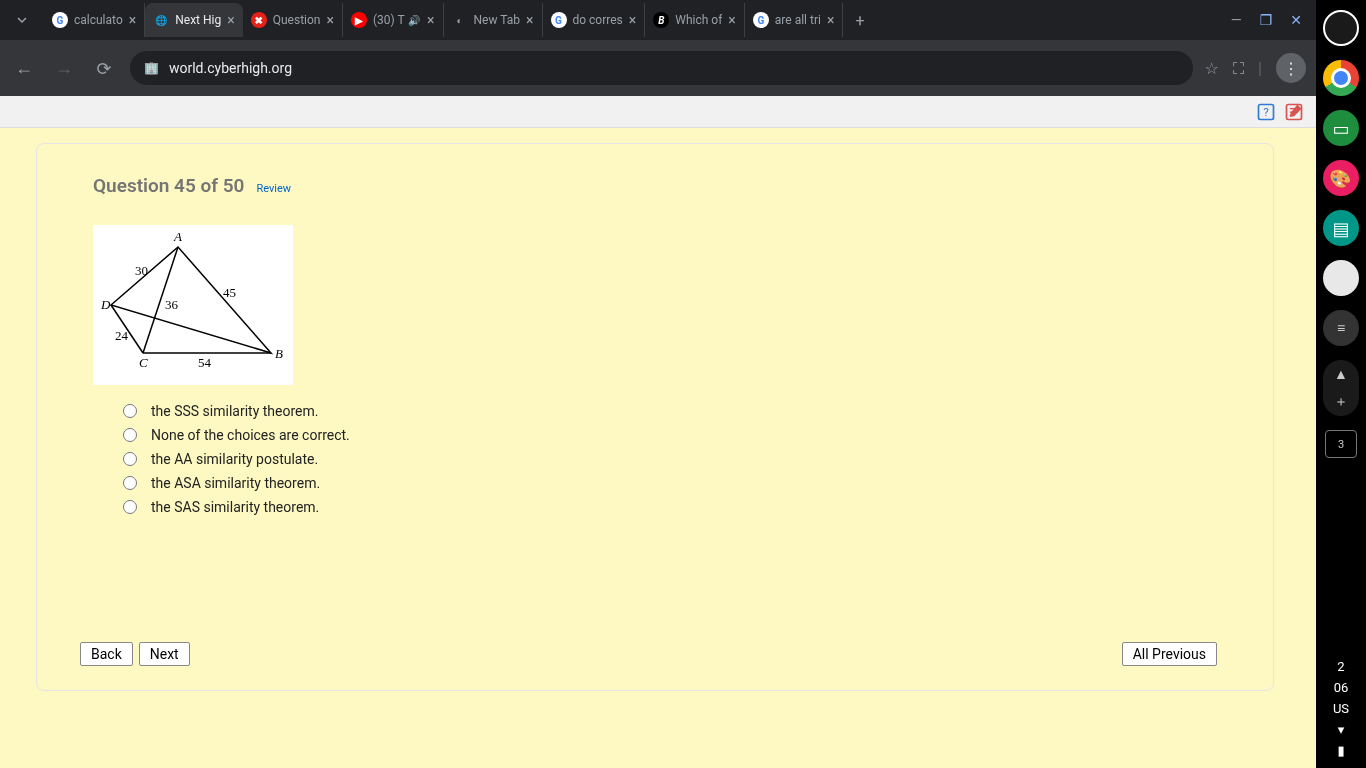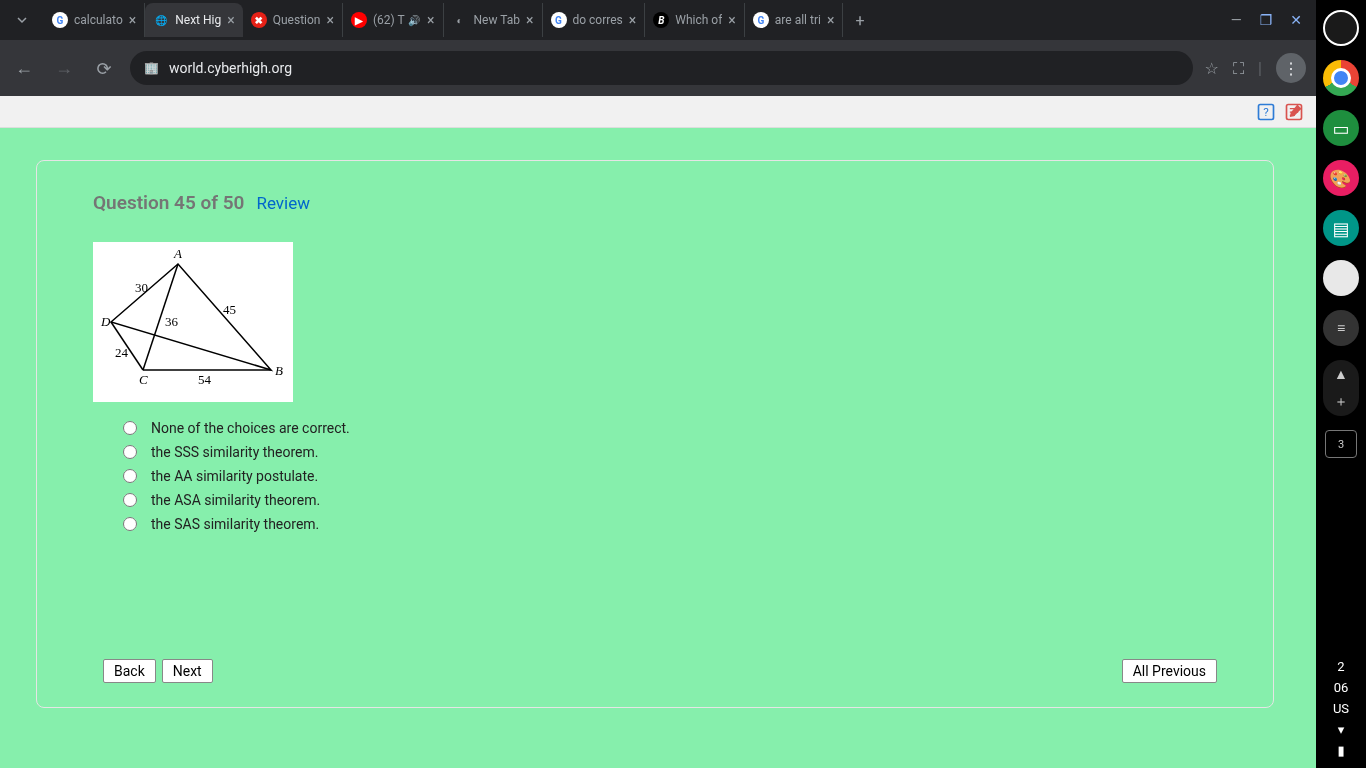--- a/index.html
+++ b/index.html
@@ -31,40 +31,40 @@
 .omnibox .url-host { color: #e8eaed; }
 .toolbar-right { display: flex; align-items: center; gap: 14px; color: #9aa0a6; }
 .toolbar-icon { font-size: 16px; cursor: pointer; }
 .menu-btn { width: 30px; height: 30px; border-radius: 50%; background: #5f6368; display: flex; align-items: center; justify-content: center; cursor: pointer; }
 
 
 .page-banner { background: #f1f1f1; height: 32px; border-bottom: 1px solid #ddd; display: flex; justify-content: flex-end; align-items: center; padding-right: 12px; gap: 8px; }
 .banner-icon { width: 20px; height: 20px; cursor: pointer; }
 
 
-.content-wrap { flex: 1; background: #86efac; padding: 32px 36px; overflow: auto; }
+.content-wrap { flex: 1; background: #fef9c3; padding: 15px 36px; overflow: auto; }
 .card { border: 1px solid #e5e5e5; border-radius: 8px; padding: 30px 56px 30px 56px; width: 1238px; min-height: 548px; position: relative; }
 .q-header { display: flex; align-items: baseline; gap: 12px; margin-bottom: 28px; }
 .q-number { color: #757575; font-size: 19px; font-weight: 600; }
-.review-link { color: #0066cc; font-size: 17px; cursor: pointer; }
+.review-link { color: #0066cc; font-size: 11px; cursor: pointer; }
 .q-text { font-size: 14px; color: #222; margin-bottom: 14px; margin-left: 18px; }
 
 
 .figure { width: 200px; height: 160px; background: #fff; position: relative; margin-bottom: 18px; margin-left: 0; }
 .figure svg { width: 100%; height: 100%; }
 .figure text { font-family: serif; font-size: 13px; }
 
 
 .choices { margin-left: 30px; }
 .choice { display: flex; align-items: center; gap: 14px; margin-bottom: 8px; font-size: 14px; color: #222; }
 .choice input[type=radio] { width: 14px; height: 14px; cursor: pointer; }
 .choice label { cursor: pointer; }
 
 
-.card-footer { position: absolute; bottom: 24px; left: 66px; right: 56px; display: flex; justify-content: space-between; }
+.card-footer { position: absolute; bottom: 24px; left: 43px; right: 56px; display: flex; justify-content: space-between; }
 .btn { border: 1px solid #888; background: #fff; padding: 3px 10px; font-size: 14px; cursor: pointer; border-radius: 2px; margin-right: 6px; }
 .btn-right { margin-left: auto; margin-right: 0; }
 
 
 .shelf { width: 50px; background: #000; height: 768px; display: flex; flex-direction: column; align-items: center; padding-top: 10px; gap: 14px; }
 .shelf-launcher { width: 36px; height: 36px; border-radius: 50%; background: #1a1a1a; border: 2px solid #fff; cursor: pointer; }
 .shelf-app { width: 36px; height: 36px; border-radius: 50%; display: flex; align-items: center; justify-content: center; font-size: 18px; color: #fff; cursor: pointer; }
 .shelf-chrome { background: conic-gradient(#ea4335 0 120deg, #34a853 120deg 240deg, #fbbc05 240deg 360deg); position: relative; }
 .shelf-chrome::after { content: ""; position: absolute; width: 14px; height: 14px; background: #4285f4; border: 3px solid #fff; border-radius: 50%; }
 .shelf-classroom { background: #1e8e3e; }
@@ -98,21 +98,21 @@
       <span class="tab-title">Next Hig</span>
       <span class="tab-close">×</span>
     </div>
     <div class="tab">
       <span class="tab-favicon" style="background:#e62117;color:#fff">✖</span>
       <span class="tab-title">Question</span>
       <span class="tab-close">×</span>
     </div>
     <div class="tab">
       <span class="tab-favicon" style="background:#ff0000;color:#fff">▶</span>
-      <span class="tab-title">(62) T</span>
+      <span class="tab-title">(30) T</span>
       <span class="tab-audio">🔊</span>
       <span class="tab-close">×</span>
     </div>
     <div class="tab">
       <span class="tab-favicon" style="color:#9aa0a6">◐</span>
       <span class="tab-title">New Tab</span>
       <span class="tab-close">×</span>
     </div>
     <div class="tab">
       <span class="tab-favicon" style="background:#fff;color:#4285f4">G</span>
@@ -191,25 +191,25 @@
           <text x="130" y="72">45</text>
           <text x="22" y="115">24</text>
           <text x="105" y="142">54</text>
           <text x="72" y="84">36</text>
         </svg>
       </div>
 
       <div class="choices">
         <div class="choice">
             <input type="radio" name="ans" style="">
+            <label>the SSS similarity theorem.</label>
+          </div>
+        <div class="choice">
+            <input type="radio" name="ans" style="">
             <label>None of the choices are correct.</label>
-          </div>
-        <div class="choice">
-            <input type="radio" name="ans" style="">
-            <label>the SSS similarity theorem.</label>
           </div>
         <div class="choice">
             <input type="radio" name="ans" style="">
             <label>the AA similarity postulate.</label>
           </div>
         <div class="choice">
             <input type="radio" name="ans" style="">
             <label>the ASA similarity theorem.</label>
           </div>
         <div class="choice">

